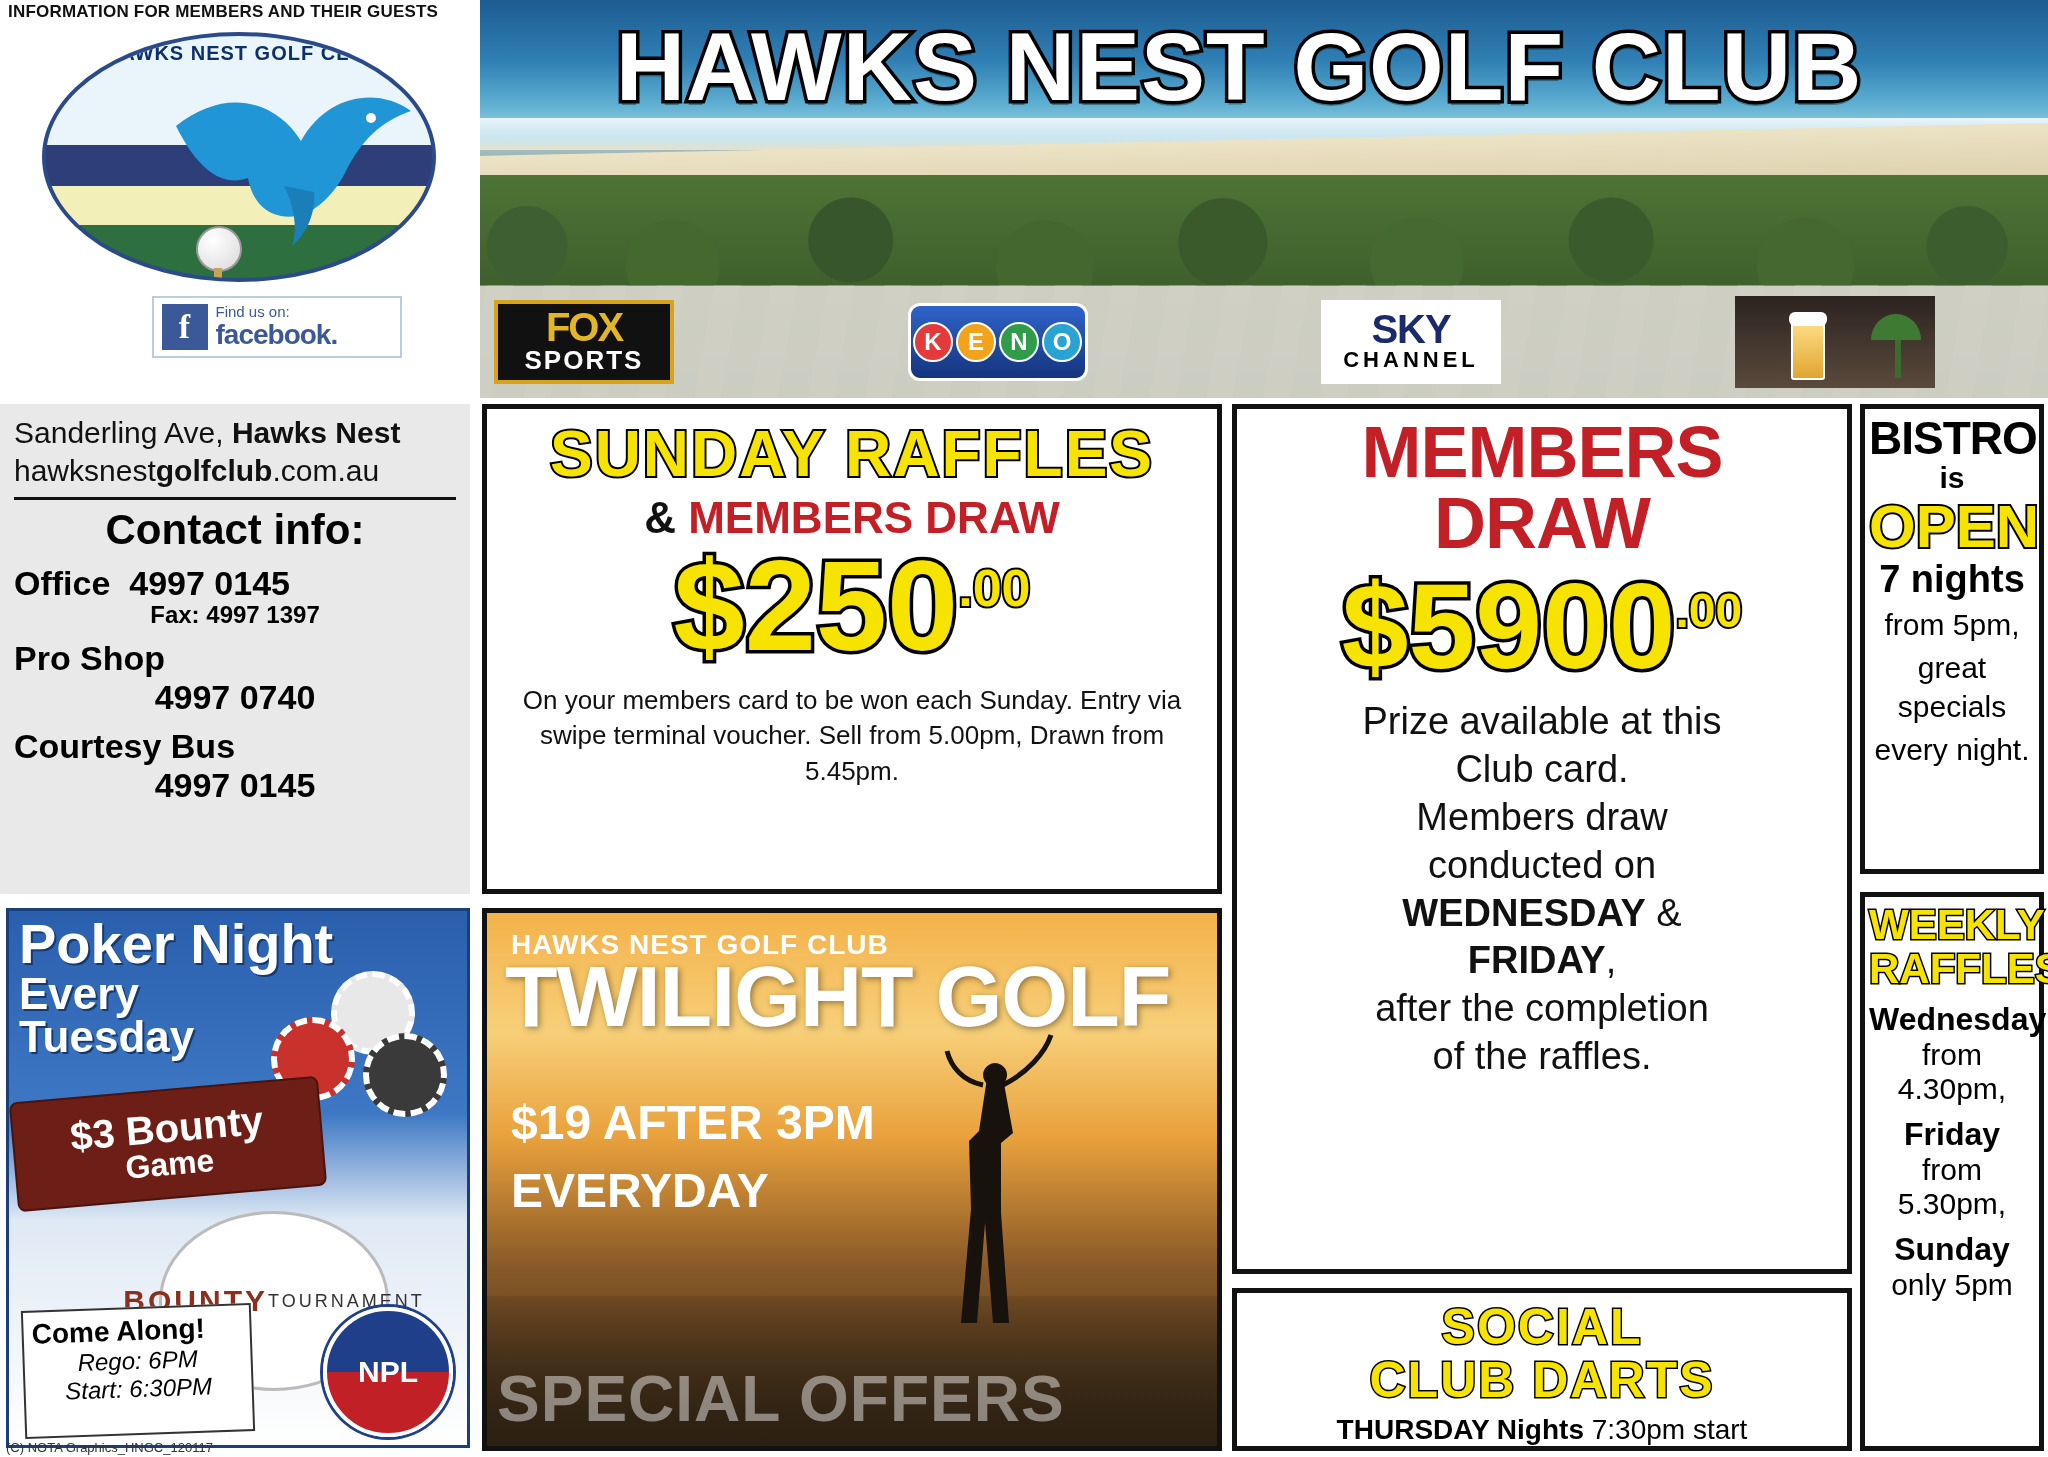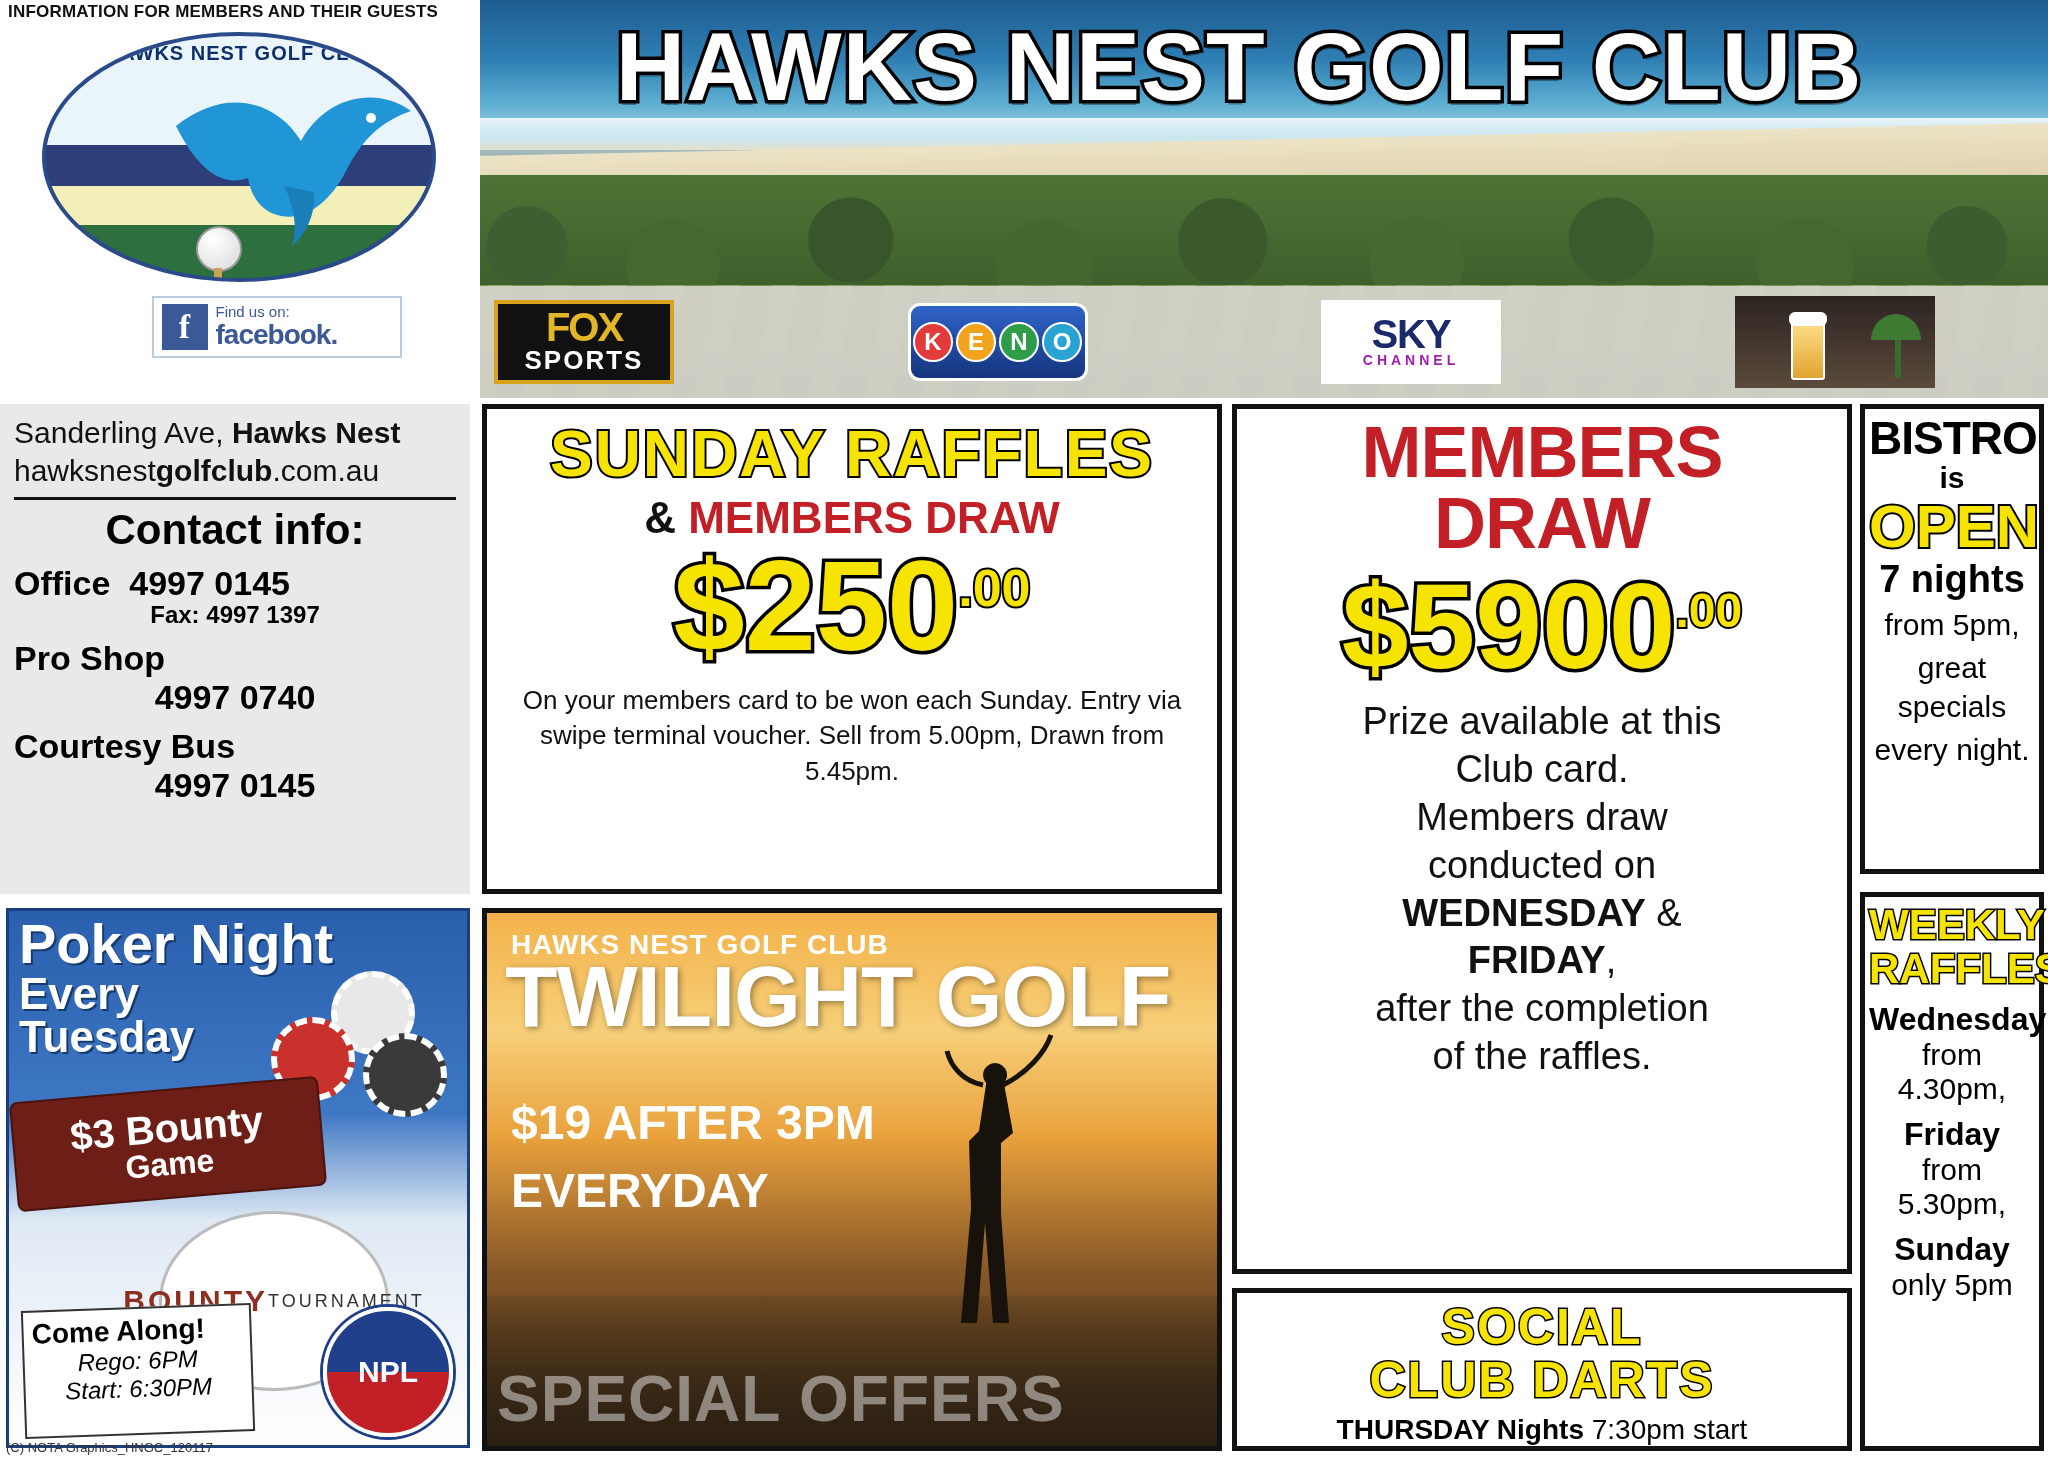--- a/index.html
+++ b/index.html
@@ -106,21 +106,21 @@
          align-items:center; justify-content:center; }
   .fox .f1 { color:#e3b627; font-weight:bold; font-size:40px; letter-spacing:-2px; line-height:.9; }
   .fox .f2 { color:#fff; font-weight:bold; font-size:26px; letter-spacing:2px; }
   .keno { width:180px; height:78px; border-radius:12px; background:linear-gradient(180deg,#2f63c9,#15357e);
           display:flex; align-items:center; justify-content:center; gap:3px; border:3px solid #fff; }
   .kb { width:40px; height:40px; border-radius:50%; color:#fff; font-weight:bold; font-size:24px;
         display:flex; align-items:center; justify-content:center; border:2px solid #fff; }
   .sky { width:180px; height:84px; background:#fff; display:flex; flex-direction:column; align-items:center;
          justify-content:center; }
   .sky .s1 { color:#1b2a6b; font-weight:bold; font-size:40px; letter-spacing:-1px; line-height:.9; }
-  .sky .s2 { color:#a21caf; font-size:14px; letter-spacing:4px; font-weight:bold; }
+  .sky .s2 { color:#000000; font-size:22px; letter-spacing:4px; font-weight:bold; }
   .beer { width:200px; height:92px; background:linear-gradient(180deg,#2c2320,#5a4a3c);
           position:relative; overflow:hidden; }
   .beer .glass { position:absolute; left:56px; bottom:8px; width:34px; height:62px;
     background:linear-gradient(180deg,#ffe08a,#e0a531); border:2px solid #fff; border-radius:3px; }
   .beer .foam { position:absolute; left:54px; bottom:62px; width:38px; height:14px; background:#fff; border-radius:6px; }
   .beer .palm { position:absolute; right:34px; bottom:10px; width:6px; height:46px; background:#3b6b2e; }
   .beer .leaf { position:absolute; right:14px; bottom:48px; width:50px; height:26px; background:#3f7a33;
     border-radius:50% 50% 0 0 / 100% 100% 0 0; }
   .atm { width:190px; height:80px; background:#fef9c3; border:4px solid #cf2222; display:flex; align-items:flex-start;
          justify-content:center; }

